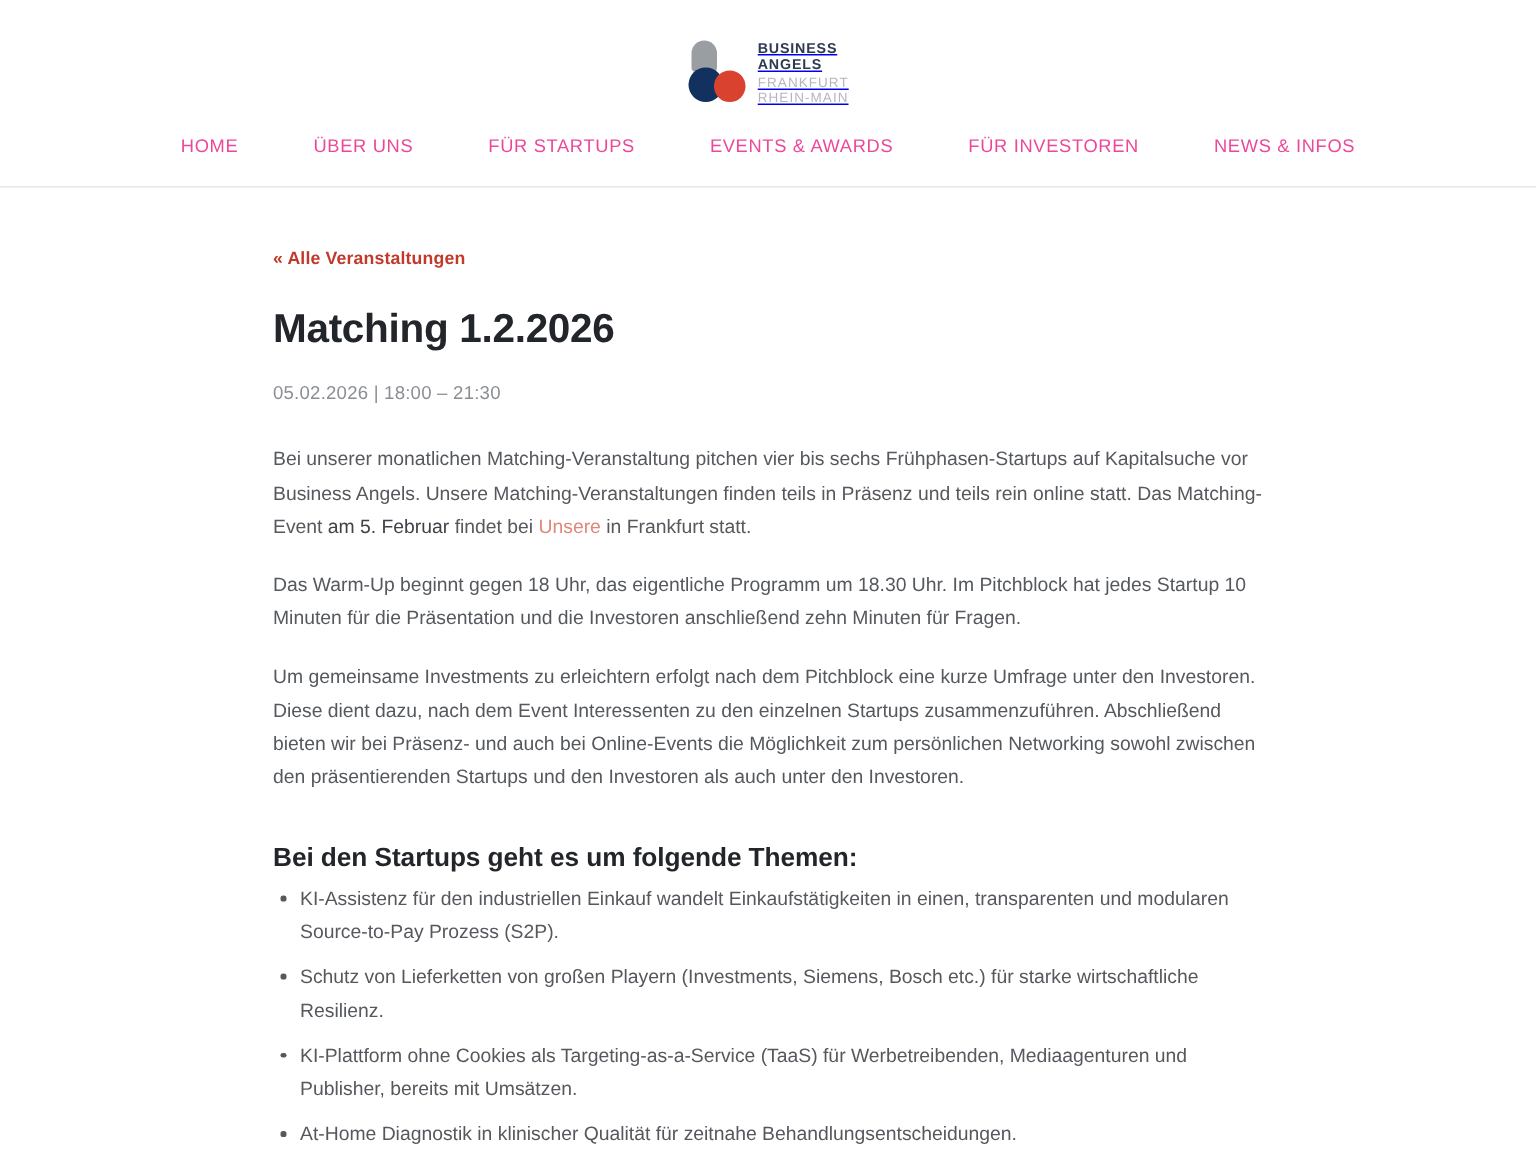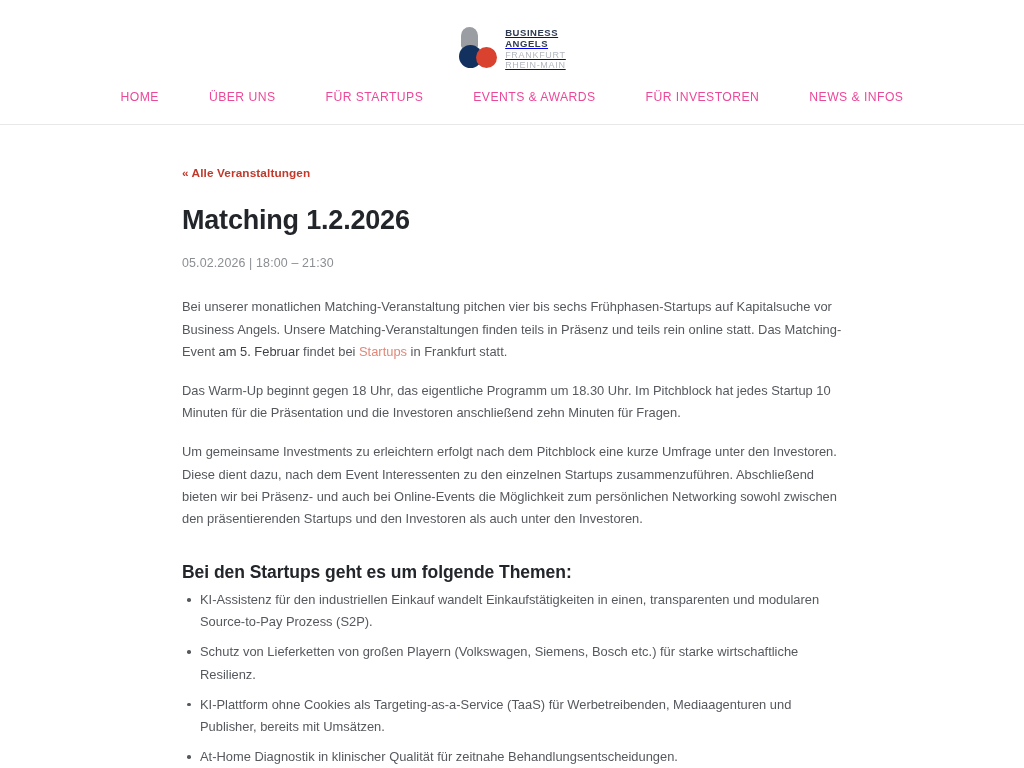--- a/index.html
+++ b/index.html
@@ -213,31 +213,31 @@
 </header>
 
 <main class="content-wrap">
 
   <a class="breadcrumb" href="#">« Alle Veranstaltungen</a>
 
   <h1 class="page-title">Matching 1.2.2026</h1>
 
   <div class="event-datetime">05.02.2026 | 18:00 – 21:30</div>
 
-  <p class="body-p"><span>Bei unserer monatlichen Matching-Veranstaltung pitchen vier bis sechs Frühphasen-Startups auf Kapitalsuche vor Business Angels. Unsere Matching-Veranstaltungen finden teils in Präsenz und teils rein online statt. Das Matching-Event </span><b>am 5. Februar</b><span> findet bei </span><a class="inline-link" href="#">Startups</a><span> in Frankfurt statt.</span></p>
+  <p class="body-p"><span>Bei unserer monatlichen Matching-Veranstaltung pitchen vier bis sechs Frühphasen-Startups auf Kapitalsuche vor Business Angels. Unsere Matching-Veranstaltungen finden teils in Präsenz und teils rein online statt. Das Matching-Event </span><b>am 5. Februar</b><span> findet bei </span><a class="inline-link" href="#">Unsere</a><span> in Frankfurt statt.</span></p>
 
   <p class="body-p">Das Warm-Up beginnt gegen 18 Uhr, das eigentliche Programm um 18.30 Uhr. Im Pitchblock hat jedes Startup 10 Minuten für die Präsentation und die Investoren anschließend zehn Minuten für Fragen.</p>
 
   <p class="body-p">Um gemeinsame Investments zu erleichtern erfolgt nach dem Pitchblock eine kurze Umfrage unter den Investoren. Diese dient dazu, nach dem Event Interessenten zu den einzelnen Startups zusammenzuführen. Abschließend bieten wir bei Präsenz- und auch bei Online-Events die Möglichkeit zum persönlichen Networking sowohl zwischen den präsentierenden Startups und den Investoren als auch unter den Investoren.</p>
 
   <h2 class="section-heading">Bei den Startups geht es um folgende Themen:</h2>
 
   <ul class="topic-list">
     <li>KI-Assistenz für den industriellen Einkauf wandelt Einkaufstätigkeiten in einen, transparenten und modularen Source-to-Pay Prozess (S2P).</li>
-    <li>Schutz von Lieferketten von großen Playern (Volkswagen, Siemens, Bosch etc.) für starke wirtschaftliche Resilienz.</li>
+    <li>Schutz von Lieferketten von großen Playern (Investments, Siemens, Bosch etc.) für starke wirtschaftliche Resilienz.</li>
     <li>KI-Plattform ohne Cookies als Targeting-as-a-Service (TaaS) für Werbetreibenden, Mediaagenturen und Publisher, bereits mit Umsätzen.</li>
     <li>At-Home Diagnostik in klinischer Qualität für zeitnahe Behandlungsentscheidungen.</li>
     <li>KI-basiertes, kontaktloses Sensorsystem zur vollautomatischen 100%-igen In-Line-Prüfung von Schweißpunkten in Echtzeit.</li>
 
   </ul>
 
   
 
 </main>
 

